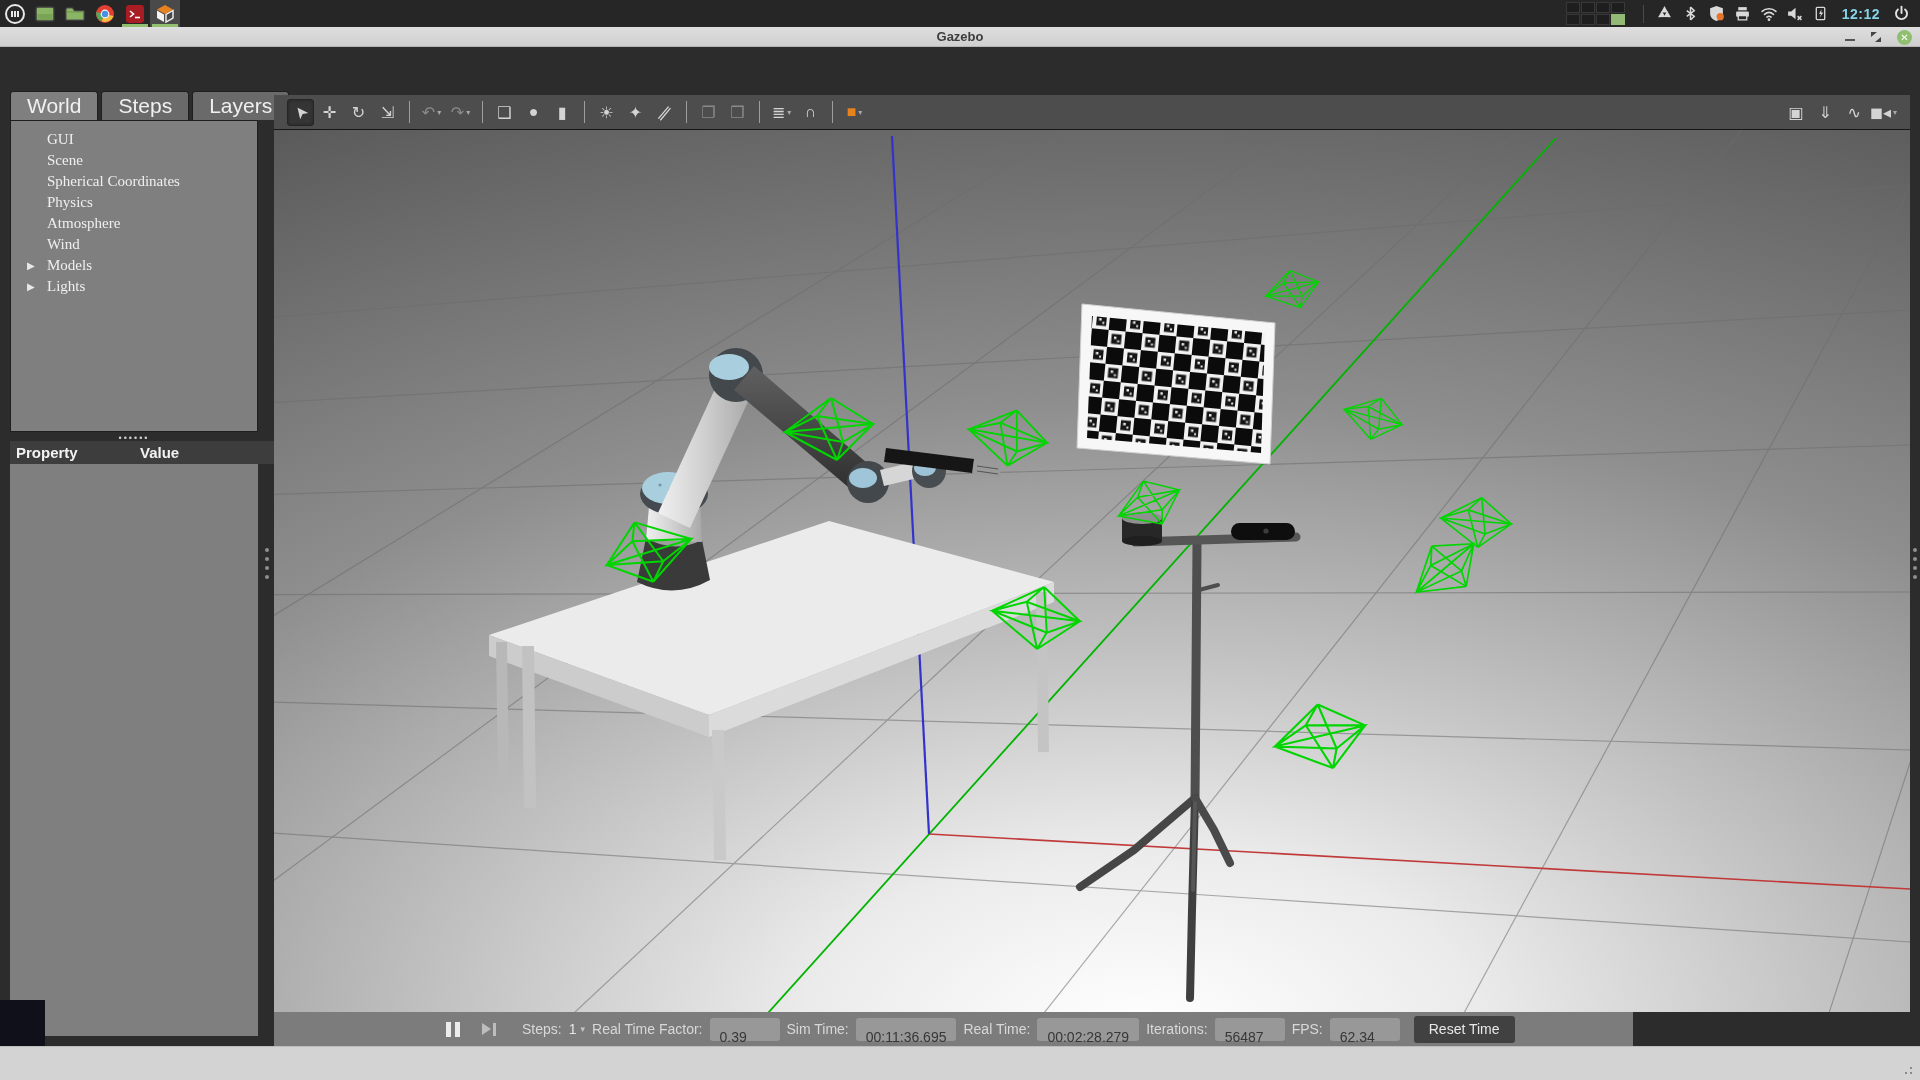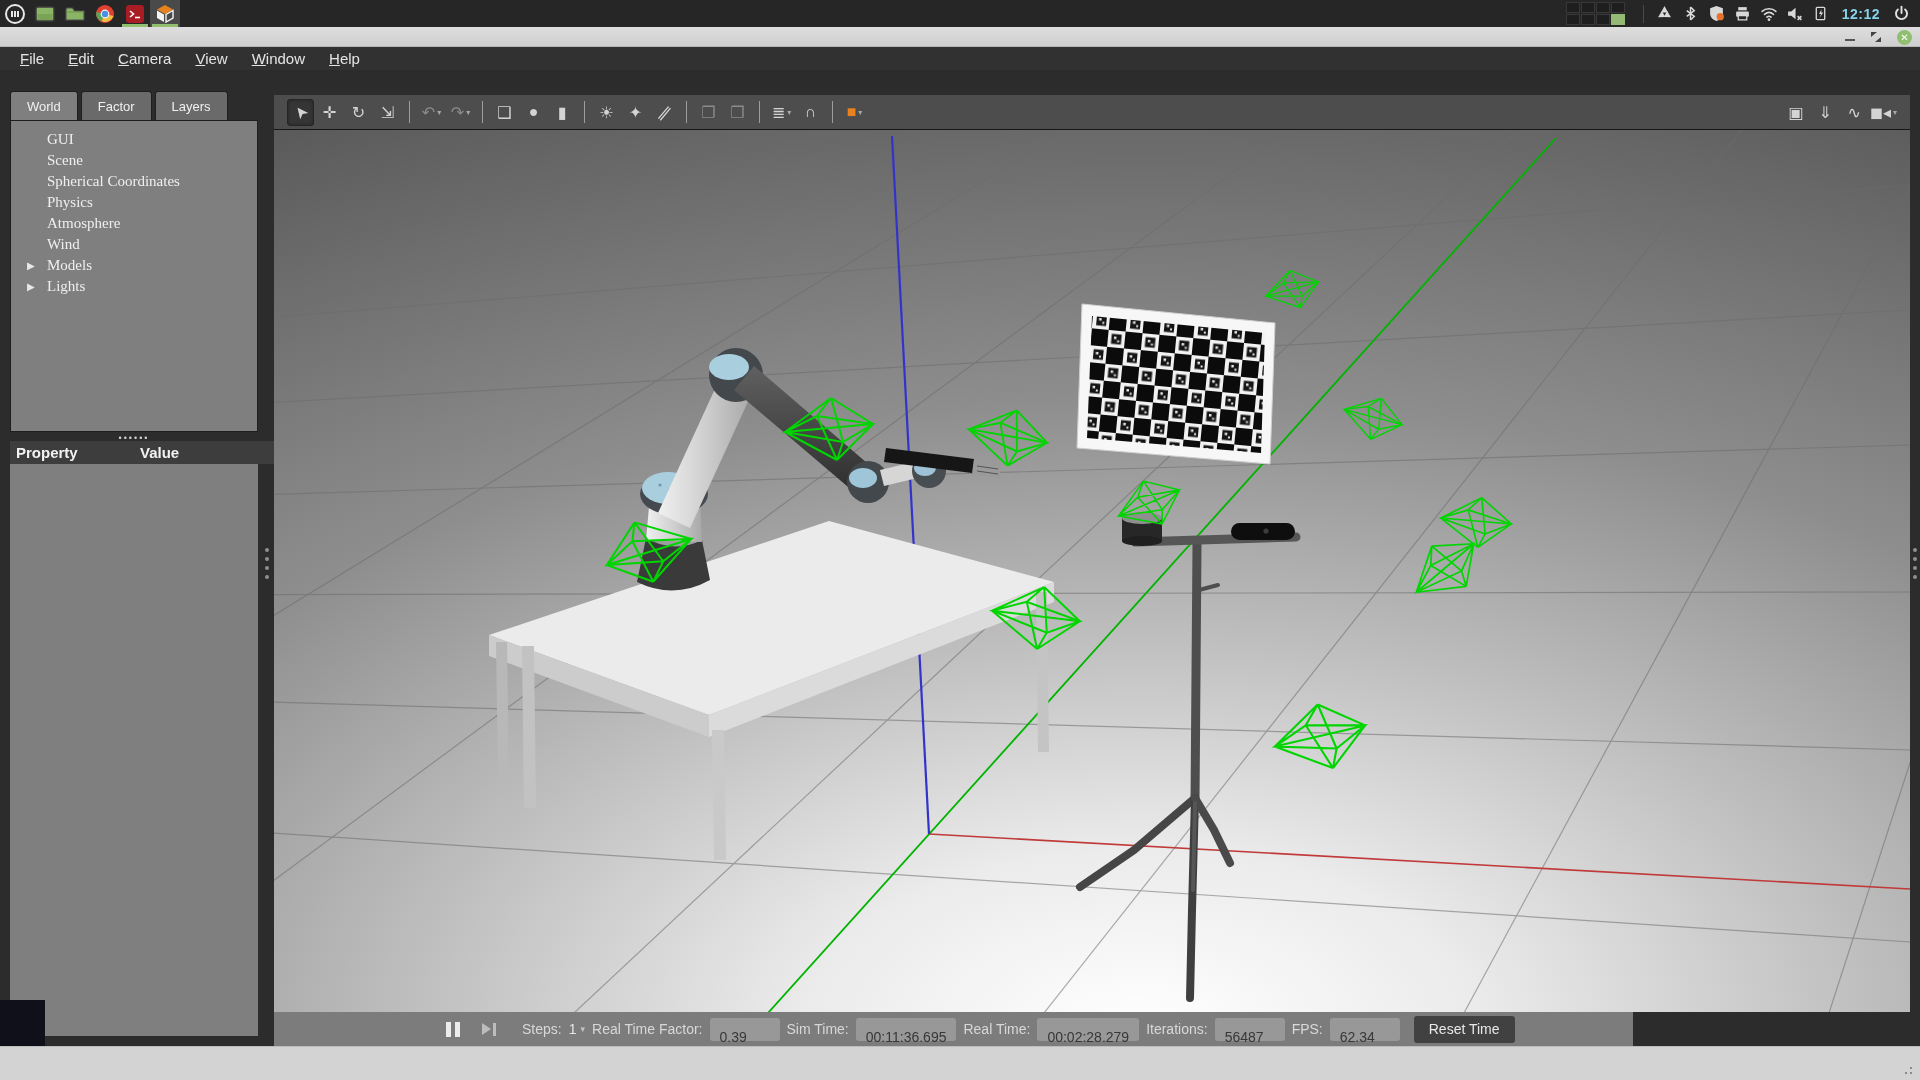--- a/index.html
+++ b/index.html
@@ -35,21 +35,21 @@
   .menubar { position:absolute; left:0; top:47px; width:1920px; height:23px; background:#313131; display:flex; align-items:center; padding-left:8px; }
   .menu-item { display:inline-block; padding:1px 12px; color:#e4e4e4; font-size:15px; }
   .menu-item::first-letter { text-decoration:underline; }
 
   
   .app { position:absolute; left:0; top:70px; width:1920px; height:976px; background:#2c2c2c; }
 
   
   .sidebar { position:absolute; left:0; top:0; width:274px; height:976px; }
   .tabs { position:absolute; left:10px; top:21px; display:flex; gap:3px; }
-  .tab { height:29px; padding:0 16px; display:flex; align-items:center; font-size:13px; color:#f0f0f0; background:#6a6a6a; border:1px solid #1f1f1f; border-bottom:none; border-radius:3px 3px 0 0;text-align:center; }
+  .tab { height:29px; padding:0 16px; display:flex; align-items:center; font-size:21px; color:#f0f0f0; background:#6a6a6a; border:1px solid #1f1f1f; border-bottom:none; border-radius:3px 3px 0 0;text-align:center; }
   .tab.active { background:#7f7f7f; position:relative; z-index:2; }
   .tree-box { position:absolute; left:10px; top:50px; width:248px; height:312px; background:#7f7f7f; border:1px solid #1f1f1f; padding-top:8px; }
   .tree-item { display:flex; align-items:center; height:21px; padding-left:36px; color:#efefef; font-size:15px; position:relative;font-family:Liberation Serif, serif; }
   .tree-item .arrow { position:absolute; left:16px; font-size:10px; color:#e8e8e8; }
   .splitter-dots { position:absolute; left:10px; top:365px; width:248px; text-align:center; color:#cfcfcf; font-size:9px; letter-spacing:2px; line-height:6px; }
   .prop-header { position:absolute; left:10px; top:371px; width:296px; height:23px; background:#3d3d3d; display:flex; align-items:center; }
   .prop-header span { color:#f2f2f2; font-weight:bold; font-size:15px; }
   .prop-col-property { padding-left:6px; width:130px; }
   .panel-lower { position:absolute; left:10px; top:394px; width:248px; height:572px; background:#7f7f7f; }
   .dark-corner { position:absolute; left:0; top:930px; width:45px; height:46px; background:#10101a; }
@@ -201,42 +201,35 @@
       <div class="tray-icon">
         <svg width="17" height="17" viewBox="0 0 16 16">
             <path d="M8,1.5 V7.5" stroke="#e2e2e2" stroke-width="1.8" stroke-linecap="round"></path>
             <path d="M4.6,4.2 A5.2,5.2 0 1 0 11.4,4.2" fill="none" stroke="#e2e2e2" stroke-width="1.8" stroke-linecap="round"></path>
           </svg>
       </div>
     </div>
   </div>
 
   <div class="titlebar">
+    <div class="win-title">Gazebo</div>
     <div class="win-controls">
       <div class="wc-min"></div>
       <div class="wc-max"></div>
       <div class="wc-close">✕</div>
     </div>
   </div>
 
-  <div class="menubar" id="menubar">
-      <div class="menu-item">File</div>
-      <div class="menu-item">Edit</div>
-      <div class="menu-item">Camera</div>
-      <div class="menu-item">View</div>
-      <div class="menu-item">Window</div>
-      <div class="menu-item">Help</div>
-    </div>
 
   <div class="app">
 
     <div class="sidebar">
       <div class="tabs" id="tabs">
           <div class="tab active">World</div>
-          <div class="tab">Factor</div>
+          <div class="tab">Steps</div>
           <div class="tab">Layers</div>
         </div>
       <div class="tree-box" id="tree">
           <div class="tree-item">
             <span class="label">GUI</span>
           </div>
           <div class="tree-item">
             <span class="label">Scene</span>
           </div>
           <div class="tree-item">

